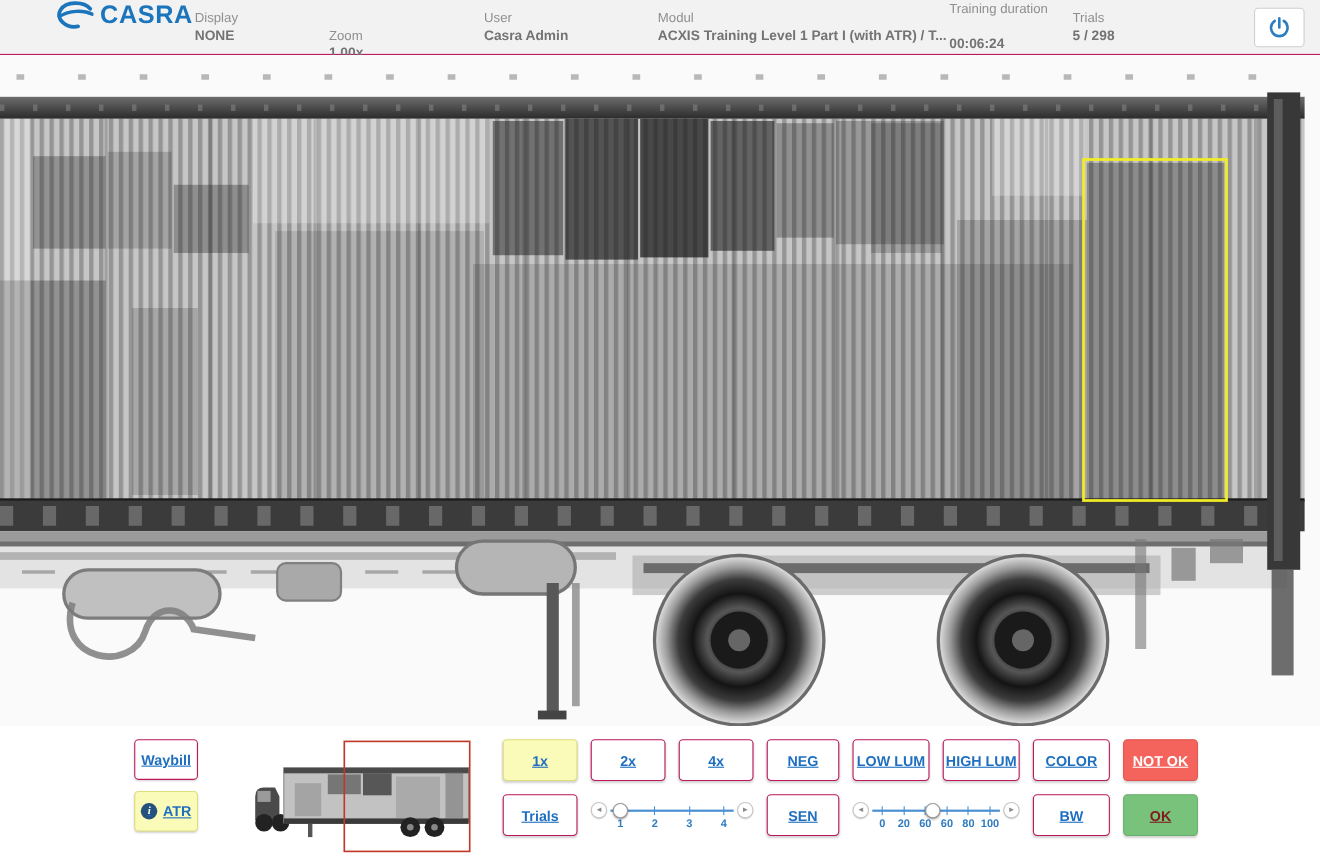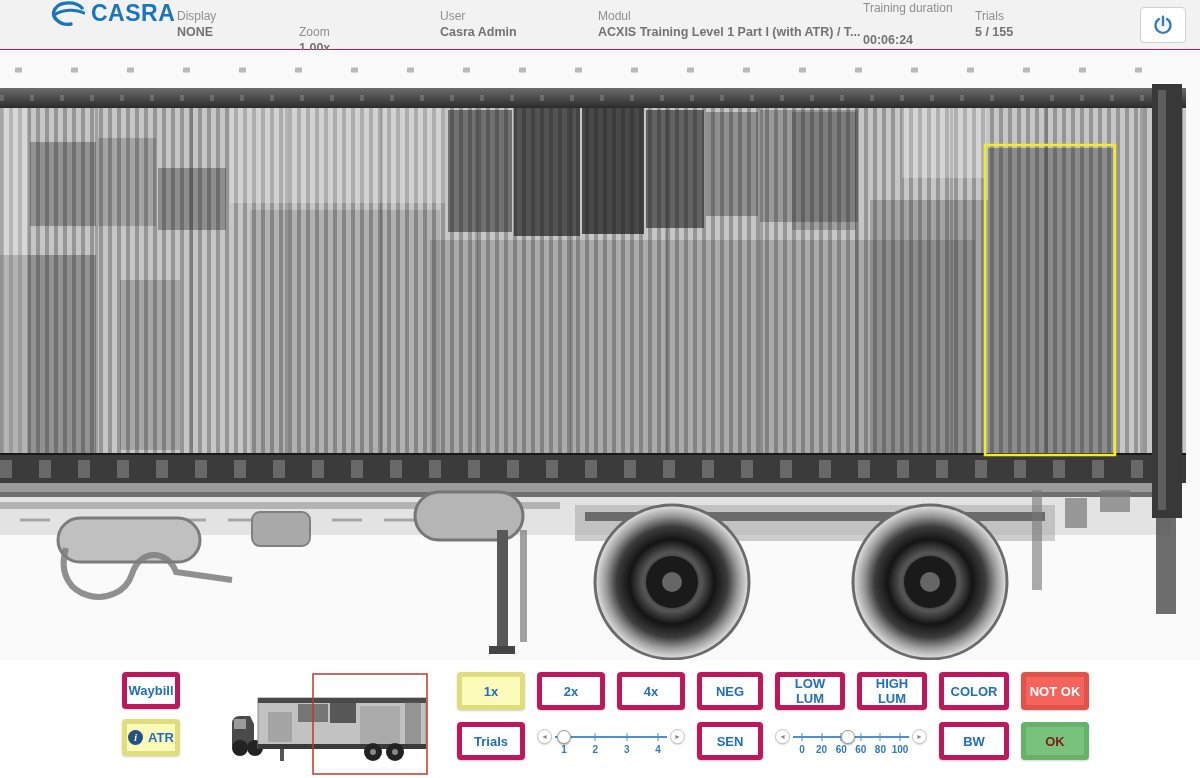--- a/index.html
+++ b/index.html
@@ -22,25 +22,25 @@
                display:flex; align-items:center; justify-content:center; cursor:pointer; }
 
   
   .viewer { height:610px; position:relative; background:#fafafa; }
   .viewer svg { display:block; width:1200px; height:610px; }
 
   
   .footer { height:118px; background:#fff; display:flex; align-items:flex-start;
             padding-top:12px; }
   .left-col { margin-left:122px; display:flex; flex-direction:column; gap:10px; }
-  .btn { height:38px; border-radius:4px; border:5px solid #be185d; background:#fff;
+  .btn { height:38px; border-radius:4px; border:1px solid #be185d; background:#fff;
          color:#1f6fc0; font-weight:bold; font-size:13px;
          font-family:"Liberation Sans", sans-serif;
          box-shadow:0 1px 2px rgba(0,0,0,.18); cursor:pointer;
-         display:flex; align-items:center; justify-content:center; gap:5px; }
+         display:flex; align-items:center; justify-content:center; gap:5px;text-decoration:underline; }
   .btn.small { width:58px; height:37px; }
   .btn.yellow { background:#fbfbb9; border-color:#dede7c; }
   .btn.notok { background:#f4645c; border-color:#e0534b; color:#fff; }
   .btn.ok { background:#79c27c; border-color:#68b06b; color:#7f1d1d; }
   .info-dot { width:15px; height:15px; border-radius:50%; background:#23527c; color:#fff;
               font-size:10px; font-weight:bold; font-style:italic; line-height:15px;
               text-align:center; flex:0 0 auto; font-family:"Liberation Serif", serif; }
   .thumb { margin-left:30px; width:232px; height:104px; background:#fff; cursor:pointer; }
   .thumb svg { display:block; }
   .grid { margin-left:15px; display:grid;
@@ -92,21 +92,21 @@
   <div class="hfield f-modul">
     <span class="hlabel">Modul</span>
     <span class="hvalue">ACXIS Training Level 1 Part I (with ATR) / T...</span>
   </div>
   <div class="hfield f-duration">
     <span class="hlabel">Training duration</span>
     <span class="hvalue">00:06:24</span>
   </div>
   <div class="hfield f-trials">
     <span class="hlabel">Trials</span>
-    <span class="hvalue">5 / 155</span>
+    <span class="hvalue">5 / 298</span>
   </div>
   <div class="power-btn">
     <svg viewBox="0 0 24 24" width="22" height="22">
       <path d="M12 3 L12 12" stroke="#2d7dc1" stroke-width="2.6" stroke-linecap="round" fill="none"></path>
       <path d="M7.5 5.5 A8.2 8.2 0 1 0 16.5 5.5" stroke="#2d7dc1" stroke-width="2.6" stroke-linecap="round" fill="none"></path>
     </svg>
   </div>
 </div>
 
 <div class="viewer">

